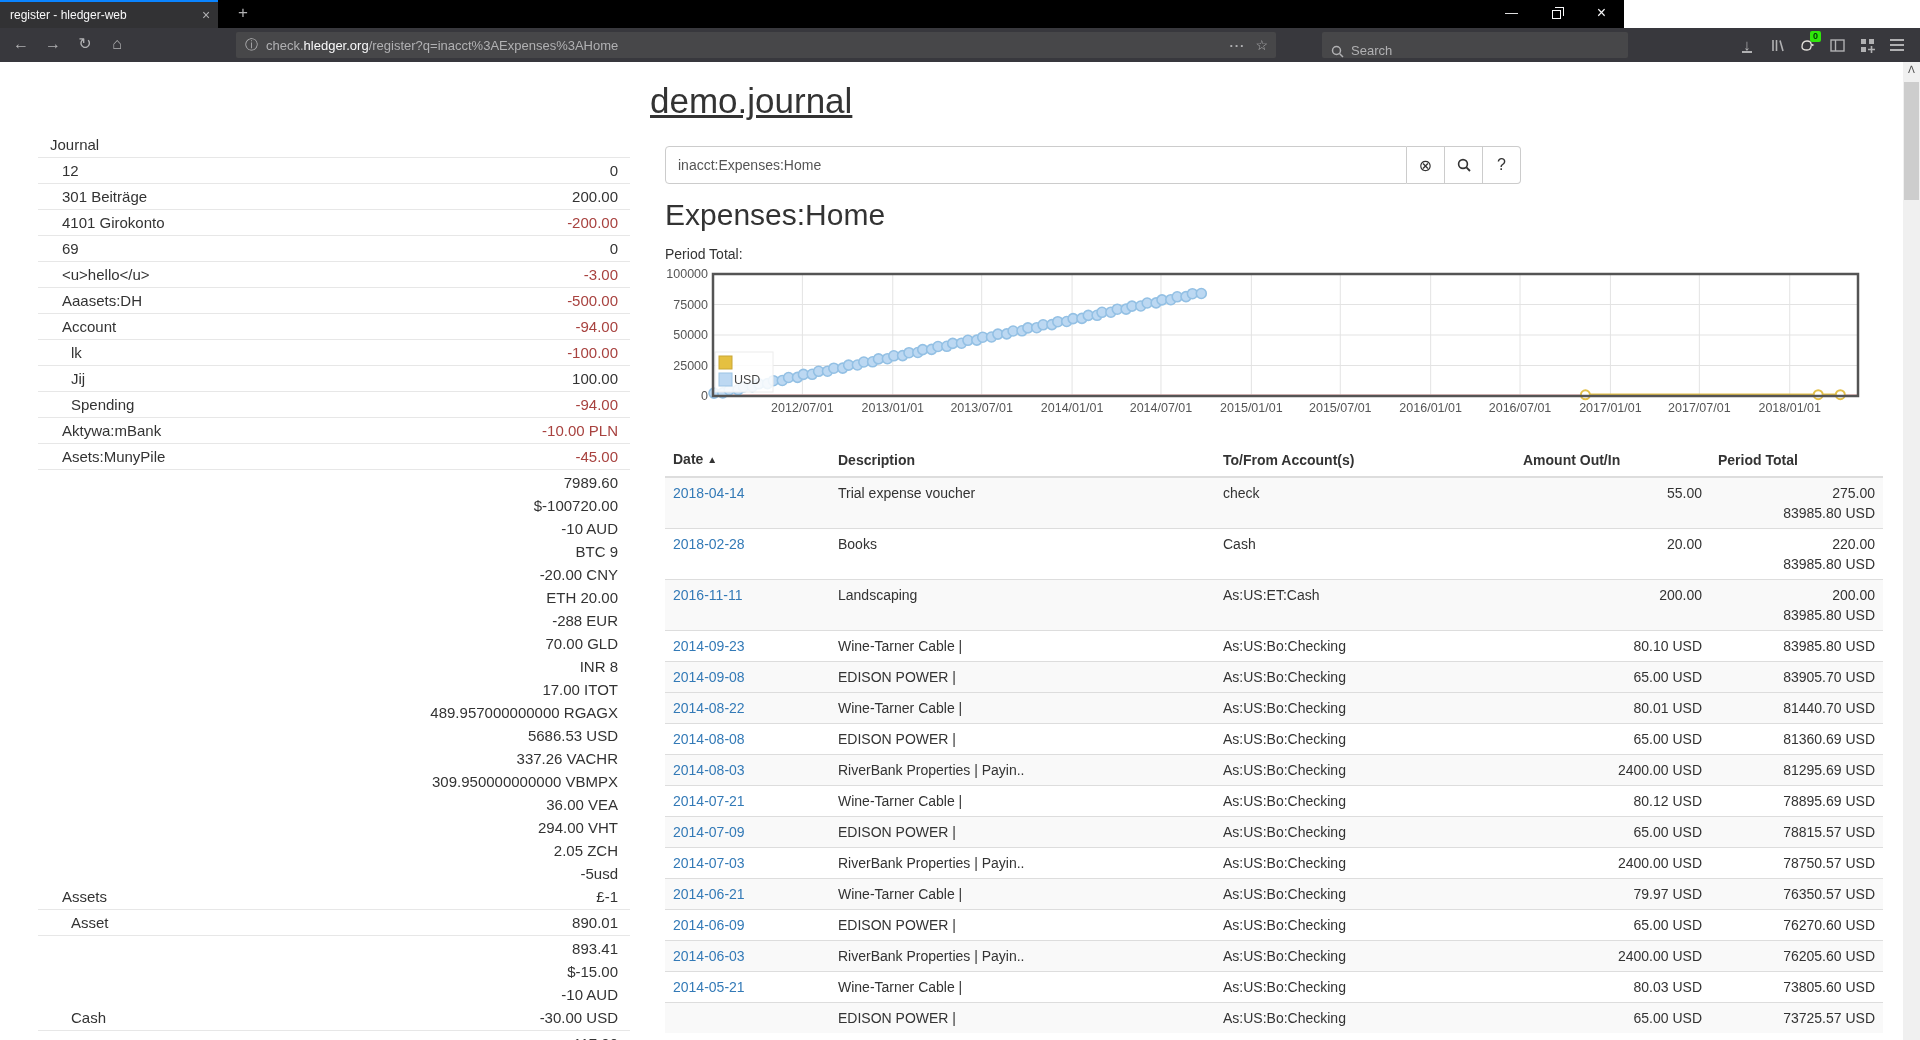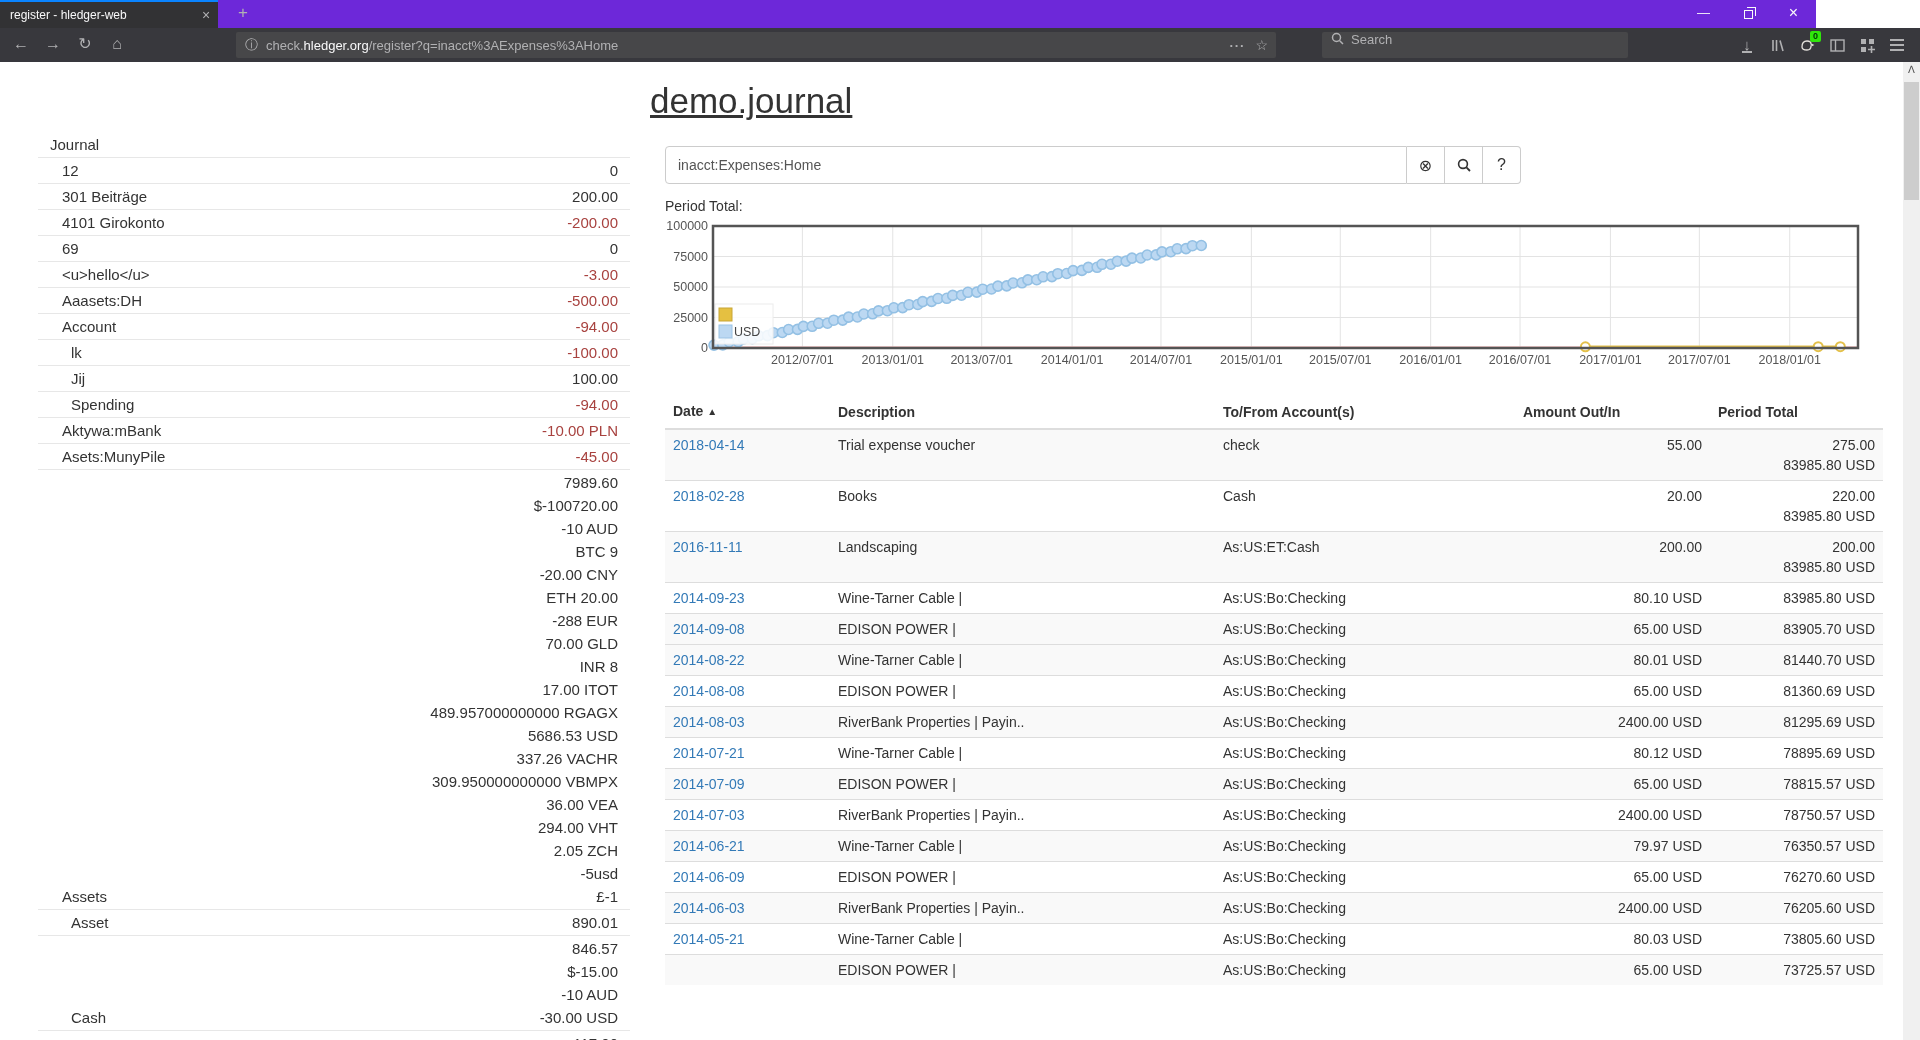--- a/index.html
+++ b/index.html
@@ -1,19 +1,19 @@
 <!DOCTYPE html>
 <html><head>
 <meta charset="utf-8">
 <style>
   * { margin:0; padding:0; box-sizing:border-box; }
   html,body { width:1920px; height:1040px; overflow:hidden; background:#fff;
     font-family:"Liberation Sans", sans-serif; }
   
-  .tabbar { position:absolute; left:0; top:0; width:1816px; height:28px; background:#6d28d9; }
+  .tabbar { position:absolute; left:0; top:0; width:1624px; height:28px; background:#000000; }
   .tab { position:absolute; left:0; top:0; width:218px; height:28px; background:#323234;
     border-top:2px solid #0a84ff; color:#f9f9fa; font-size:12px; display:flex; align-items:center; }
   .tab-title { margin-left:10px; flex:1; white-space:nowrap; overflow:hidden; }
   .tab-close { width:24px; text-align:center; color:#b1b1b3; font-size:14px; cursor:default; }
   .newtab { position:absolute; left:228px; top:0; width:30px; height:28px; color:#b1b1b3;
     font-size:17px; text-align:center; line-height:26px; }
   .wincontrols { position:absolute; right:0; top:0; height:28px; display:flex; }
   .winbtn { width:45px; height:28px; color:#f9f9fa; font-size:13px; text-align:center; line-height:26px; }
   .restore-glyph { display:inline-block; width:9px; height:9px; border:1px solid #f9f9fa; position:relative; top:2px; }
   .restore-glyph::before { content:""; position:absolute; left:2px; top:-4px; width:8px; height:8px;
@@ -22,21 +22,21 @@
   .navicon { position:absolute; top:0; height:34px; color:#b1b1b3; font-size:16px; line-height:32px;
     text-align:center; width:30px; }
   .urlbar { position:absolute; left:236px; top:4px; width:1040px; height:26px; background:#474749;
     border-radius:2px; color:#b1b1b3; font-size:13px; display:flex; align-items:center; }
   .urlbar .info-i { margin:0 8px 0 9px; font-size:13px; }
   .url-domain { color:#f9f9fa; }
   .url-actions { margin-left:auto; display:flex; align-items:center; }
   .url-dots { letter-spacing:1px; font-weight:bold; margin-right:10px; }
   .url-star { font-size:14px; margin-right:8px; }
   .searchbar { position:absolute; left:1322px; top:4px; width:306px; height:26px; background:#474749;
-    border-radius:2px; color:#b1b1b3; font-size:13px; display:flex; align-items:flex-start; }
+    border-radius:2px; color:#b1b1b3; font-size:13px; display:flex; align-items:flex-end; }
   .searchbar svg { margin:0 7px 0 9px; }
   .toolicons { position:absolute; right:8px; top:0; height:34px; display:flex; align-items:center; }
   .toolicon { width:30px; height:34px; display:flex; align-items:center; justify-content:center;
     color:#b1b1b3; font-size:15px; position:relative; }
   .dl-glyph { border-bottom:2px solid #b1b1b3; line-height:13px; padding:0 1px; }
   .badge0 { position:absolute; top:3px; right:1px; background:#30e60b; color:#003706; font-size:9px;
     font-weight:bold; padding:0 3px; border-radius:2px; line-height:11px; }
   .hamb { display:inline-block; }
   .hamb div { width:14px; height:2px; background:#b1b1b3; margin:3px 0; }
   
@@ -266,21 +266,21 @@
       </div>
       <div class="side-row">
         <a class="side-name ind2">Asset</a>
         <div class="side-bal">
           <div class="bal-line">890.01</div>
         </div>
       </div>
       <div class="side-row">
         <a class="side-name ind2">Cash</a>
         <div class="side-bal">
-          <div class="bal-line">846.57</div>
+          <div class="bal-line">893.41</div>
           <div class="bal-line">$-15.00</div>
           <div class="bal-line">-10 AUD</div>
           <div class="bal-line">-30.00 USD</div>
         </div>
       </div>
       <div class="side-row">
         <a class="side-name ind2"></a>
         <div class="side-bal">
           <div class="bal-line">-117.00</div>
         </div>
@@ -295,20 +295,21 @@
       <div class="sbtn">⊗</div>
       <div class="sbtn">
         <svg width="14" height="14" viewBox="0 0 14 14">
           <circle cx="6" cy="6" r="4.4" fill="none" stroke="#333" stroke-width="1.6"></circle>
           <line x1="9.4" y1="9.4" x2="13" y2="13" stroke="#333" stroke-width="1.8"></line>
         </svg>
       </div>
       <div class="sbtn last">?</div>
     </div>
 
+    <h2 class="acct-heading">Expenses:Home</h2>
     <div class="period-label">Period Total:</div>
 
     <div class="chartwrap">
       <svg id="chart" width="1220" height="160">
           <text x="43" y="134" text-anchor="end" font-size="12.5" fill="#555">0</text>
           <line x1="48" y1="99.5" x2="1193" y2="99.5" stroke="#e3e3e3" stroke-width="1"></line>
           <text x="43" y="103.5" text-anchor="end" font-size="12.5" fill="#555">25000</text>
           <line x1="48" y1="69" x2="1193" y2="69" stroke="#e3e3e3" stroke-width="1"></line>
           <text x="43" y="73" text-anchor="end" font-size="12.5" fill="#555">50000</text>
           <line x1="48" y1="38.5" x2="1193" y2="38.5" stroke="#e3e3e3" stroke-width="1"></line>

